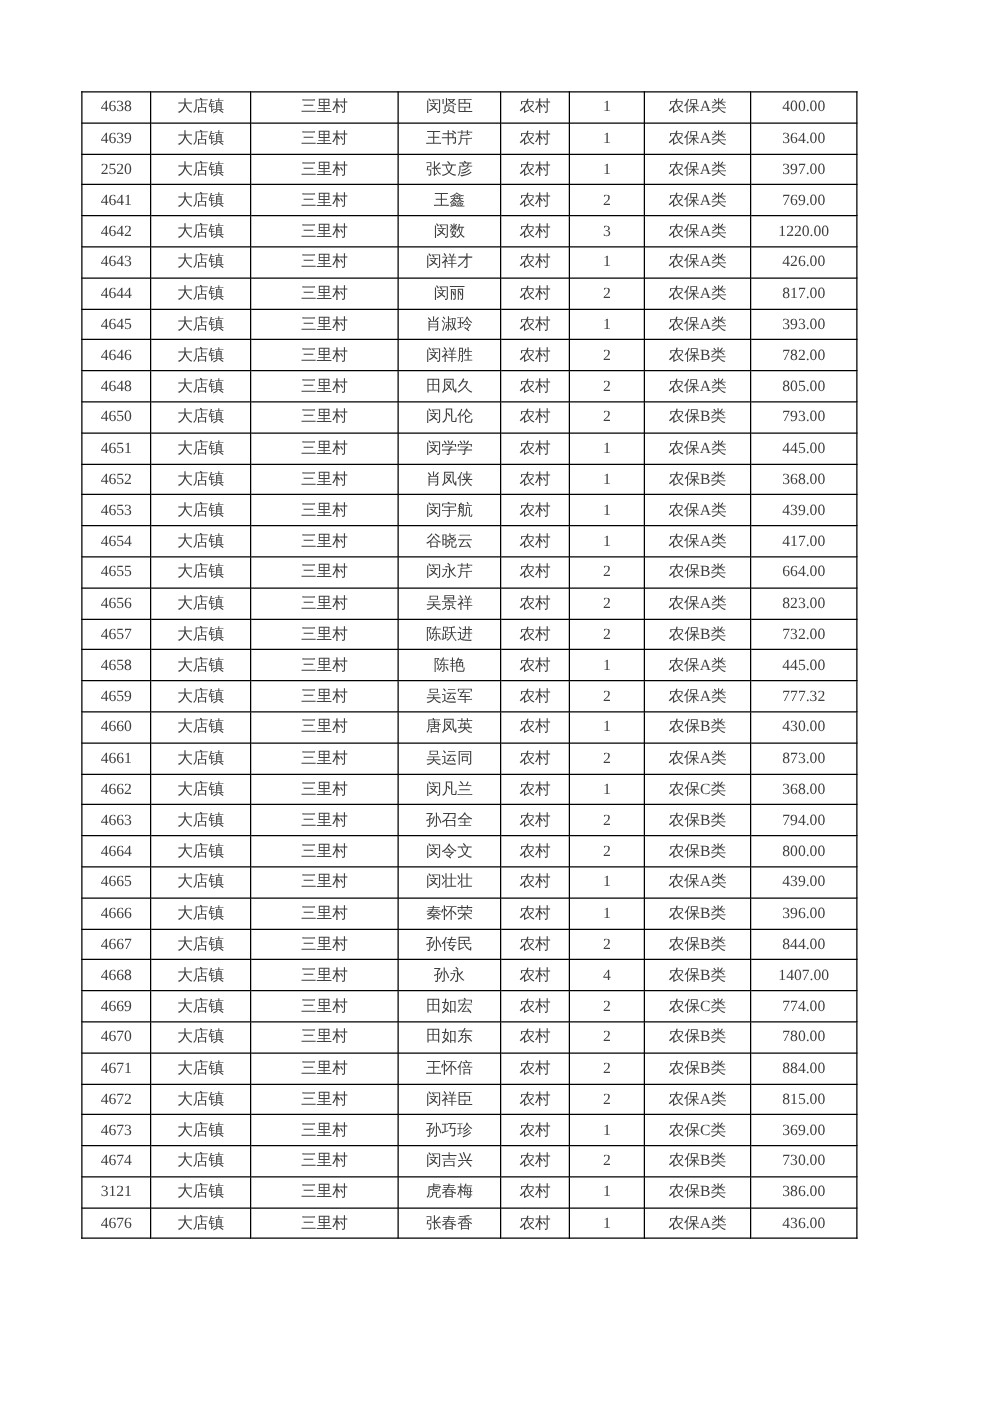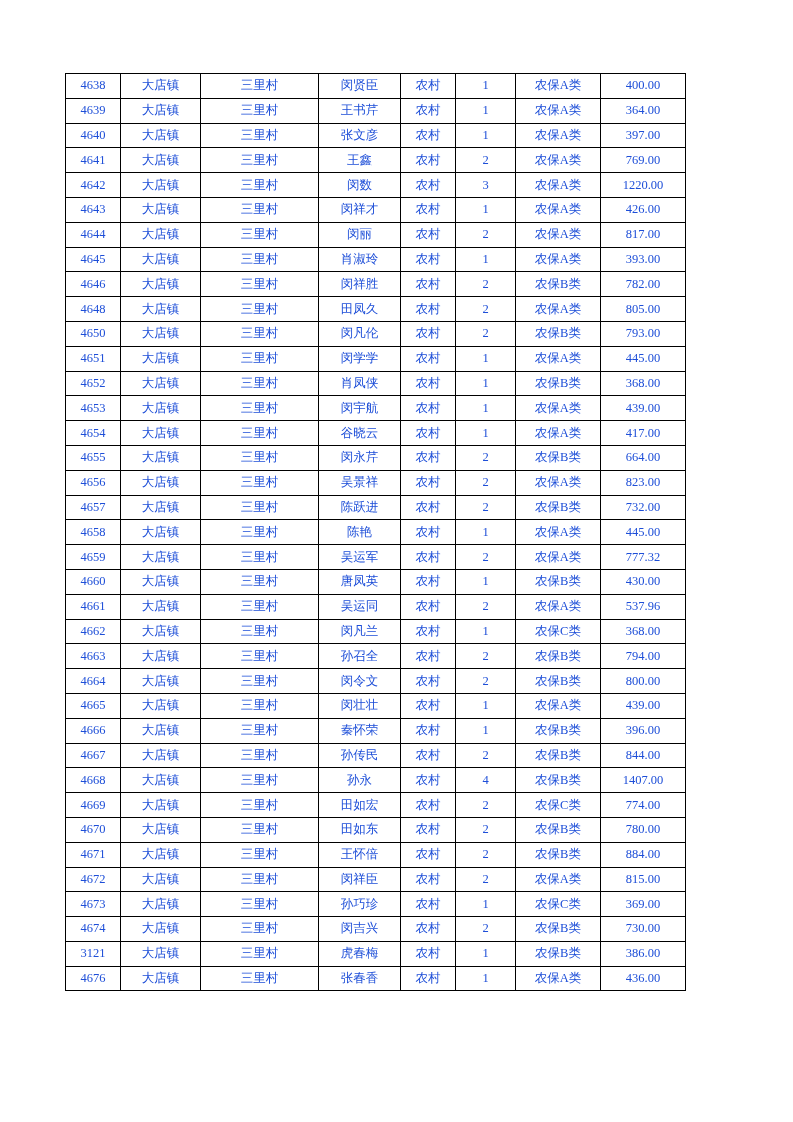--- a/index.html
+++ b/index.html
@@ -15,21 +15,21 @@
     overflow: hidden;
     font-family: "Liberation Serif", "DejaVu Serif", serif;
   }
   table.data-table {
     position: absolute;
     left: 65px;
     top: 73px;
     border-collapse: collapse;
     table-layout: fixed;
     font-size: 12.5px;
-    color: #1d4ed8;
+    color: #404040;
   }
   table.data-table td {
     border: 1px solid #000000;
     height: 23.8px;
     text-align: center;
     vertical-align: middle;
     overflow: hidden;
     white-space: nowrap;
     padding: 0;
   }
@@ -62,21 +62,21 @@
           <td class="col-0">4639</td>
           <td class="col-1">大店镇</td>
           <td class="col-2">三里村</td>
           <td class="col-3">王书芹</td>
           <td class="col-4">农村</td>
           <td class="col-5">1</td>
           <td class="col-6">农保A类</td>
           <td class="col-7">364.00</td>
         </tr>
         <tr>
-          <td class="col-0">4640</td>
+          <td class="col-0">2520</td>
           <td class="col-1">大店镇</td>
           <td class="col-2">三里村</td>
           <td class="col-3">张文彦</td>
           <td class="col-4">农村</td>
           <td class="col-5">1</td>
           <td class="col-6">农保A类</td>
           <td class="col-7">397.00</td>
         </tr>
         <tr>
           <td class="col-0">4641</td>
@@ -259,21 +259,21 @@
           <td class="col-7">430.00</td>
         </tr>
         <tr>
           <td class="col-0">4661</td>
           <td class="col-1">大店镇</td>
           <td class="col-2">三里村</td>
           <td class="col-3">吴运同</td>
           <td class="col-4">农村</td>
           <td class="col-5">2</td>
           <td class="col-6">农保A类</td>
-          <td class="col-7">537.96</td>
+          <td class="col-7">873.00</td>
         </tr>
         <tr>
           <td class="col-0">4662</td>
           <td class="col-1">大店镇</td>
           <td class="col-2">三里村</td>
           <td class="col-3">闵凡兰</td>
           <td class="col-4">农村</td>
           <td class="col-5">1</td>
           <td class="col-6">农保C类</td>
           <td class="col-7">368.00</td>

